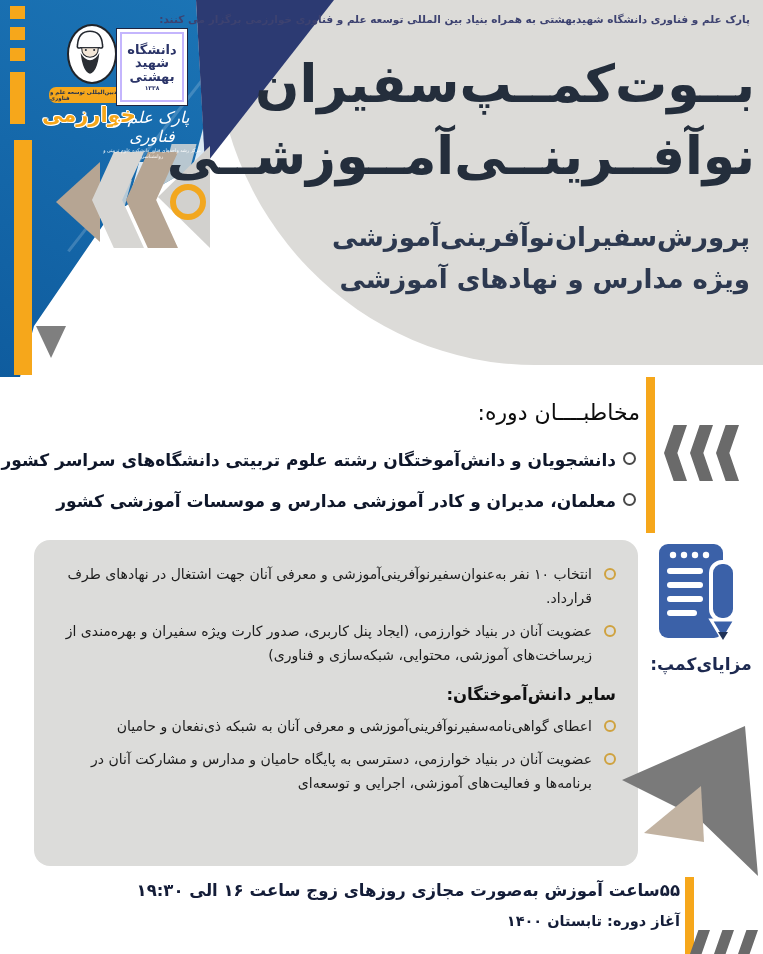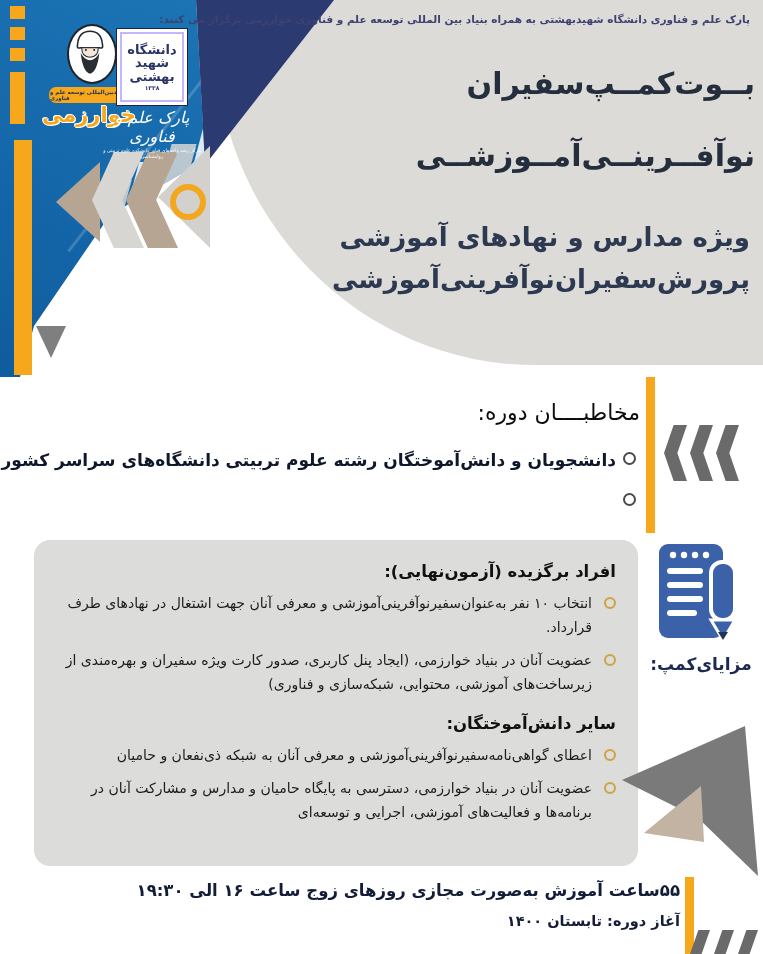--- a/index.html
+++ b/index.html
@@ -47,21 +47,21 @@
   .bc1{left:56px;top:162px;width:44px;height:80px;background:#b6a593;}
   .bc2{left:92px;top:152px;width:52px;height:96px;background:#d7d6d3;}
   .bc3{left:126px;top:152px;width:52px;height:96px;background:#b6a593;}
   .bc4{left:158px;top:146px;width:52px;height:102px;background:#d2d1ce;}
   .down-tri{left:36px;top:326px;width:30px;height:32px;background:#7f7f7f;z-index:4;}
   .ring{left:170px;top:184px;width:24px;height:24px;border:6px solid #f2a71f;border-radius:50%;z-index:4;background:transparent;}
   .sec-chev{width:23px;height:56px;background:#6a6a6a;z-index:5;}
 
   
   .organizer{right:13px;top:13px;z-index:6;font-size:10.5px;font-weight:bold;color:#3d4270;white-space:nowrap;}
-  .title{right:8px;top:48px;z-index:6;text-align:right;color:#242e3c;font-weight:bold;font-size:30px;line-height:72px;}
+  .title{right:8px;top:48px;z-index:6;text-align:right;color:#242e3c;font-weight:bold;font-size:52px;line-height:72px;}
   .subtitle{right:13px;top:216px;z-index:6;text-align:right;color:#2d3950;font-weight:bold;font-size:26px;line-height:42px;}
 
   
   .aud-heading{right:123px;top:400px;z-index:5;font-size:22px;font-weight:400;color:#0d0d0d;}
   .aud-list{right:127px;top:440px;width:560px;z-index:5;text-align:right;}
   .aud-item{font-size:17px;font-weight:bold;color:#0f172a;line-height:41px;white-space:nowrap;}
   .dot{display:inline-block;width:9px;height:9px;border:2px solid #4a4a4a;border-radius:50%;margin-left:7px;vertical-align:1px;background:transparent;}
 
   
   .benefit-box{left:34px;top:540px;width:560px;height:282px;background:#dcdcda;border-radius:16px;z-index:4;
@@ -149,37 +149,36 @@
     <div class="stp1">پارک علم و فناوری</div>
     <div class="stp2">مرکز رشد واحدهای فناور دانشکده علوم تربیتی و روانشناسی</div>
   </div>
 
   <div class="abs organizer">پارک علم و فناوری دانشگاه شهیدبهشتی به همراه بنیاد بین المللی توسعه علم و فناوری خوارزمی برگزار می کنند:</div>
   <div class="abs title">
     <div>بــوت‌کمــپ‌سفیران</div>
     <div>نوآفــرینــی‌آمــوزشــی</div>
   </div>
   <div class="abs subtitle">
+    <div>پرورش‌سفیران‌نوآفرینی‌آموزشی</div>
     <div>ویژه مدارس و نهادهای آموزشی</div>
-    <div>پرورش‌سفیران‌نوآفرینی‌آموزشی</div>
   </div>
 
   <div class="abs marker-bar mb-audience"></div>
   <div class="abs sec-chev chevL" style="left:716px;top:425px;"></div>
   <div class="abs sec-chev chevL" style="left:690px;top:425px;"></div>
   <div class="abs sec-chev chevL" style="left:664px;top:425px;"></div>
 
   <div class="abs aud-heading">مخاطبــــان دوره:</div>
   <div class="abs aud-list">
     <div class="aud-item"><span class="dot"></span><span>دانشجویان و دانش‌آموختگان رشته علوم تربیتی دانشگاه‌های سراسر کشور</span></div>
-    <div class="aud-item"><span class="dot"></span></div>
+    <div class="aud-item"><span class="dot"></span><span>معلمان، مدیران و کادر آموزشی مدارس و موسسات آموزشی کشور</span></div>
   </div>
 
   <div class="abs benefit-box">
-    <div class="box-h">افراد برگزیده (آزمون‌نهایی):</div>
     <div class="box-item">
       <span class="bdot"></span>
       <span>انتخاب ۱۰ نفر به‌عنوان‌سفیرنوآفرینی‌آموزشی و معرفی آنان جهت اشتغال در نهادهای طرف قرارداد.</span>
     </div>
     <div class="box-item">
       <span class="bdot"></span>
       <span>عضویت آنان در بنیاد خوارزمی، (ایجاد پنل کاربری، صدور کارت ویژه سفیران و بهره‌مندی از زیرساخت‌های آموزشی، محتوایی، شبکه‌سازی و فناوری)</span>
     </div>
     <div class="box-h box-h2">سایر دانش‌آموختگان:</div>
     <div class="box-item">

